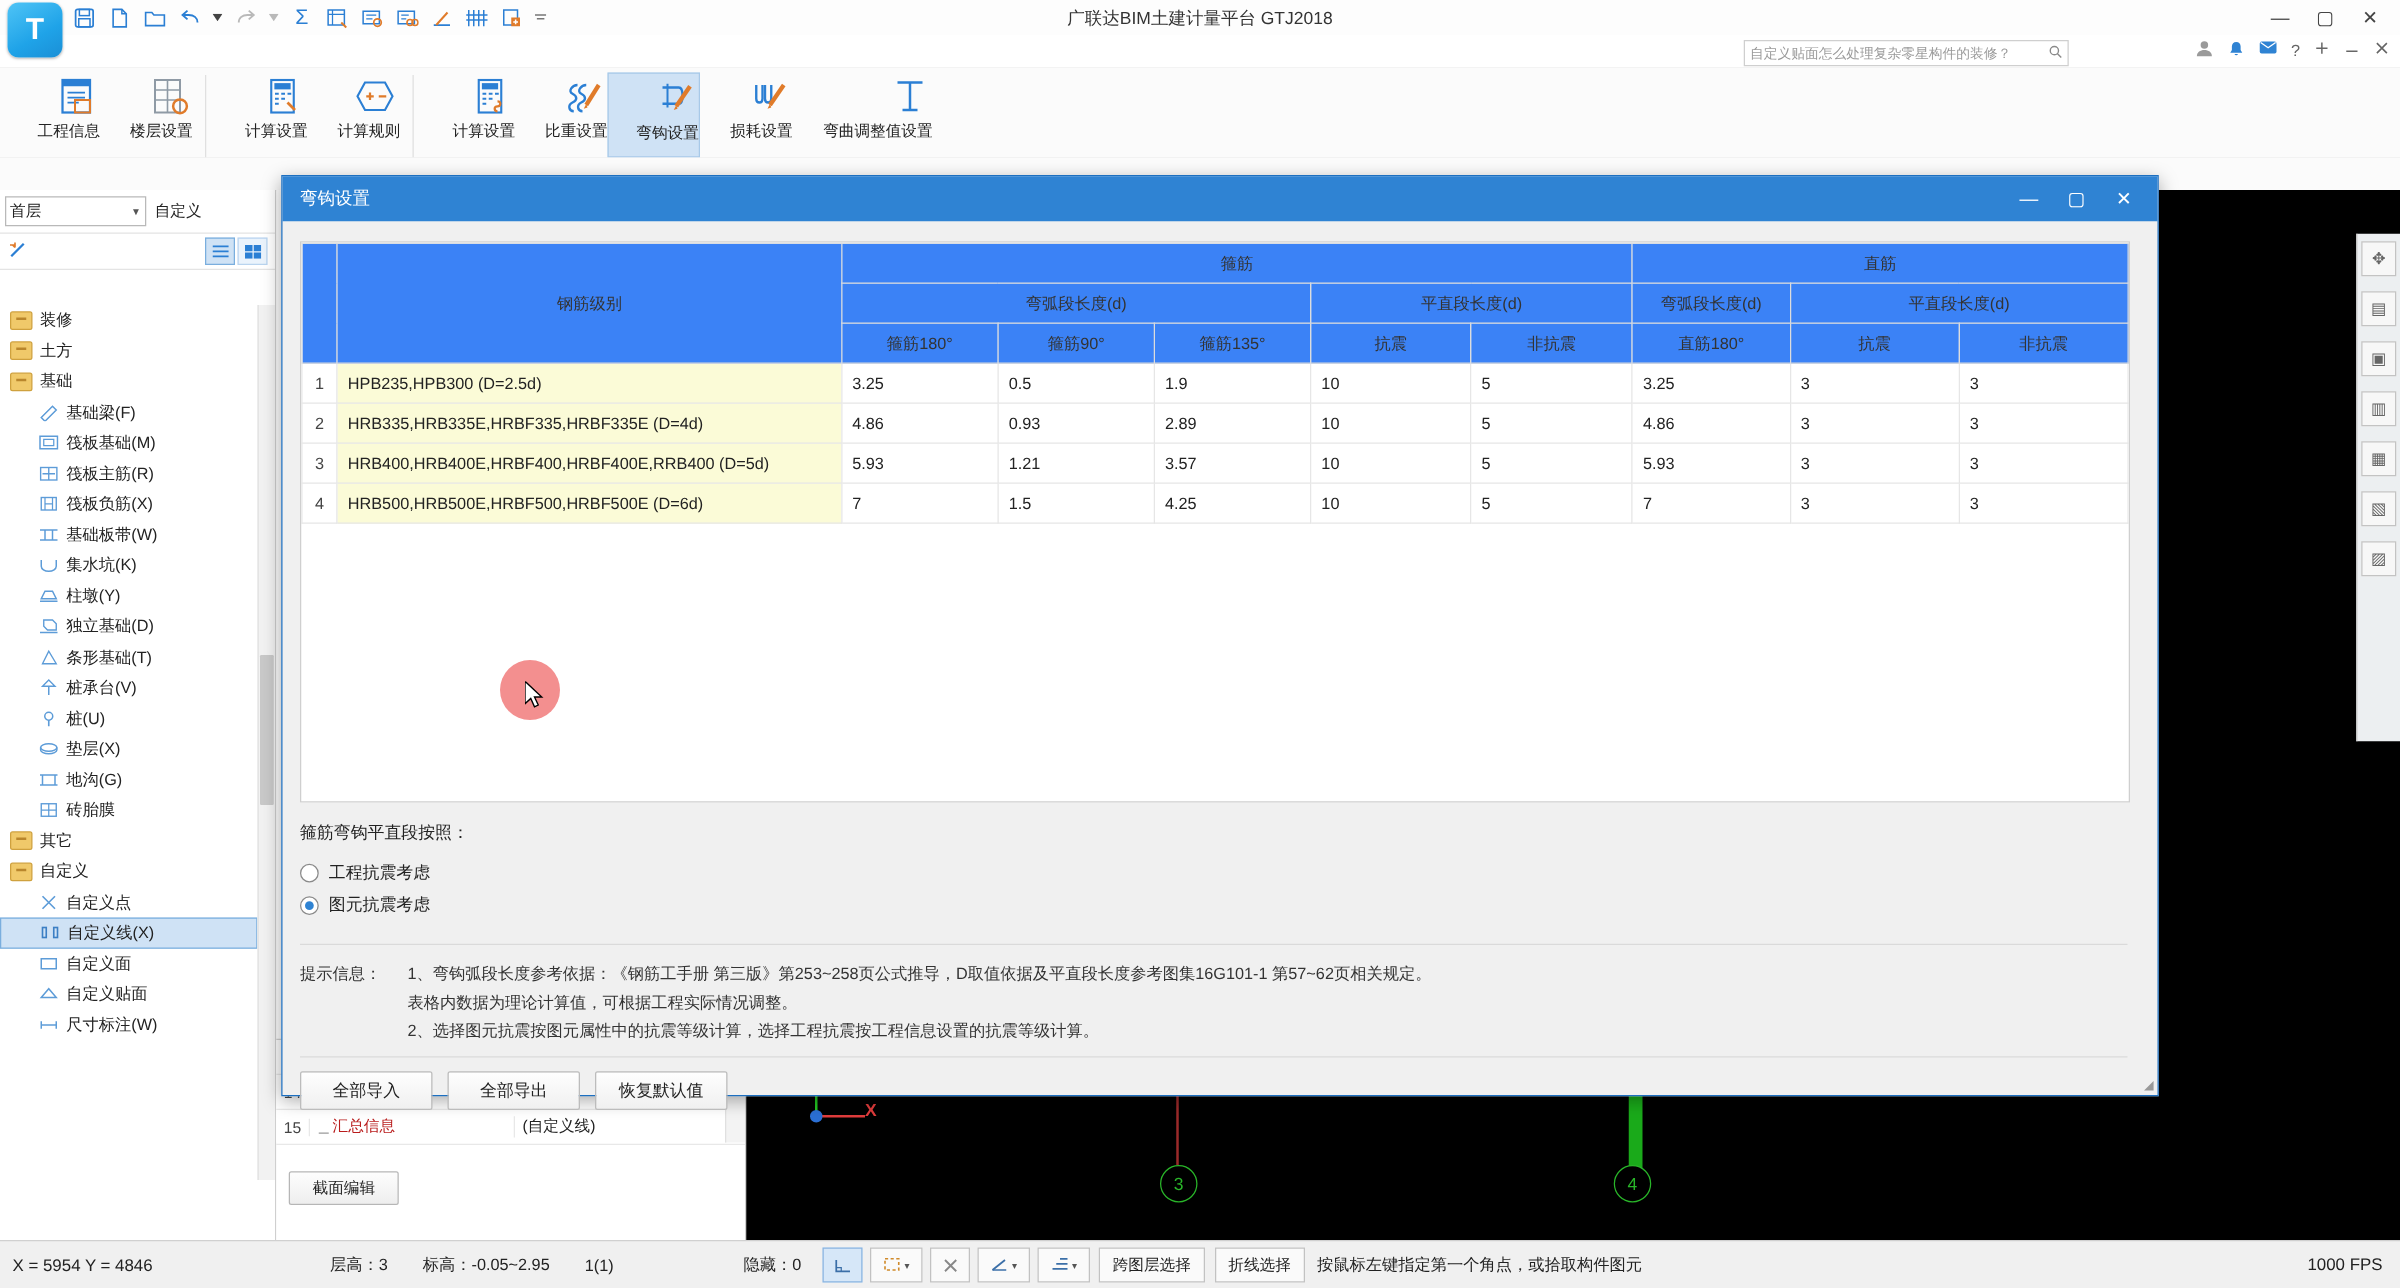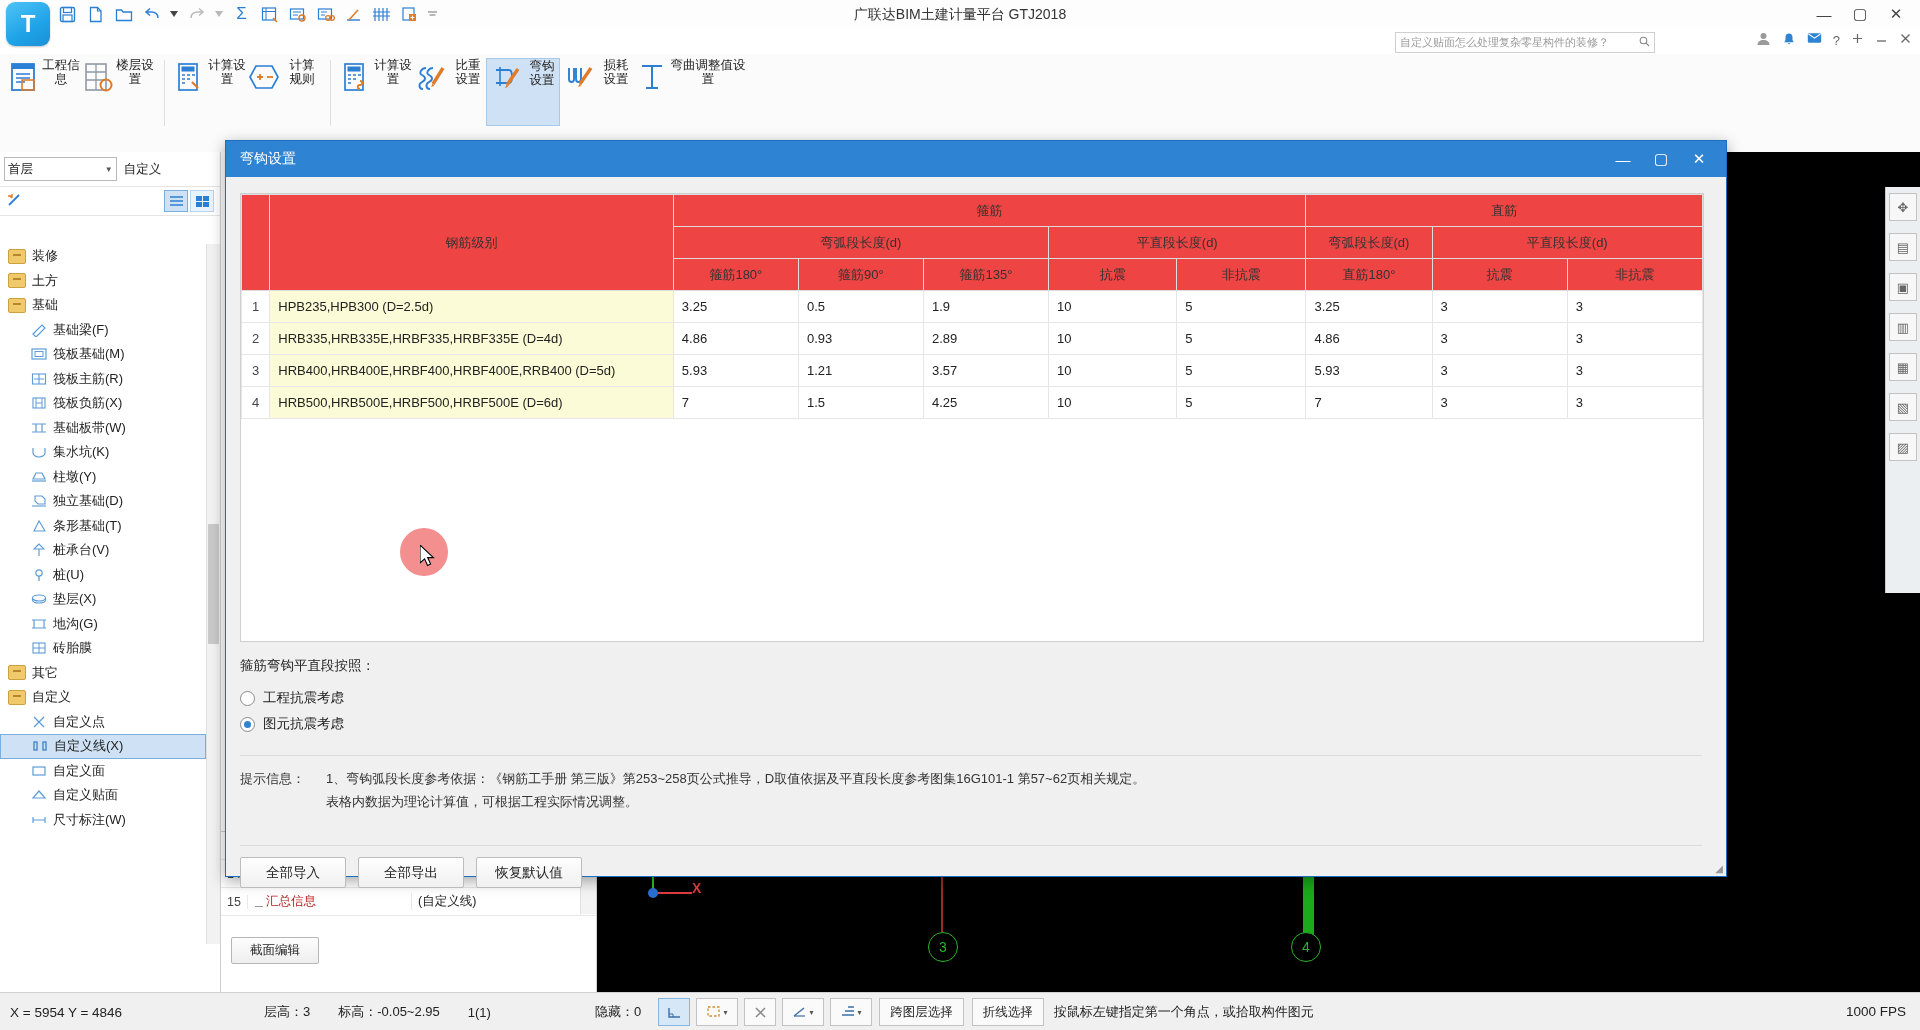--- a/index.html
+++ b/index.html
@@ -29,21 +29,21 @@
   .tab{padding:0 16px;height:26px;line-height:26px;font-size:14px;color:#333;cursor:default;}
   .tab.active{background:#2f83d3;color:#fff;}
   .searchbox{position:absolute;right:265px;top:4px;width:250px;height:19px;border:1px solid #cfcfcf;background:#fff;
              display:flex;align-items:center;padding:0 4px;font-size:11px;color:#9a9a9a;}
   .searchbox .txt{flex:1;overflow:hidden;white-space:nowrap;}
   .tabicons{position:absolute;right:8px;top:3px;display:flex;align-items:center;gap:11px;font-size:13px;color:#666;}
 
   
   .ribbon{position:absolute;left:0;top:54px;width:1920px;height:72px;background:#fbfbfb;border-bottom:1px solid #d8d8d8;}
   .rgroup{position:absolute;top:0;height:72px;display:flex;align-items:flex-start;padding-top:4px;}
-  .ritem{width:74px;height:68px;display:flex;flex-direction:row;align-items:flex-start;justify-content:flex-start;cursor:default;}
+  .ritem{width:74px;height:68px;display:flex;flex-direction:column;align-items:flex-end;justify-content:flex-start;cursor:default;}
   .ritem.wide{width:112px;}
   .ritem.sel{background:#cfe2f5;border:1px solid #a8c9e8;box-sizing:border-box;}
   .ritem .gly{height:40px;display:flex;align-items:center;justify-content:center;}
   .ritem .lbl{font-size:12.5px;color:#222;line-height:14px;text-align:center;}
   .grpdiv{position:absolute;top:6px;width:1px;height:110px;background:#e0e0e0;}
   .grplabel{position:absolute;top:130px;font-size:12.5px;color:#333;}
   .ribbonbottom{position:absolute;left:0;top:126px;width:1920px;height:26px;background:#fbfbfb;border-bottom:1px solid #d3d3d3;}
 
   
   .leftpanel{position:absolute;left:0;top:152px;width:220px;height:840px;background:#fff;border-right:1px solid #cfcfcf;}
@@ -117,21 +117,21 @@
 
   
   .dialog{position:absolute;left:225px;top:140px;width:1500px;height:735px;background:#f0f0f0;
           border:1px solid #1c6fc0;box-shadow:0 4px 14px rgba(0,0,0,.35);}
   .dlgtitle{height:36px;background:#2f83d3;display:flex;align-items:center;padding:0 8px;color:#fff;font-size:14px;}
   .dlgtitle .t{flex:1;padding-left:6px;}
   .dlgbtn{width:38px;height:36px;display:flex;align-items:center;justify-content:center;font-size:15px;color:#fff;}
   .dlgbody{position:relative;height:699px;}
   .tablewrap{position:absolute;left:14px;top:16px;width:1462px;height:447px;background:#fff;border:1px solid #cfcfcf;overflow:hidden;}
   table.grid{border-collapse:collapse;width:100%;font-size:13px;table-layout:fixed;}
-  table.grid th{background:#ef4444;border:1px solid #dcdcdc;font-weight:normal;color:#333;height:31px;padding:0;text-align:center;}
+  table.grid th{background:#3b82f6;border:1px solid #dcdcdc;font-weight:normal;color:#333;height:31px;padding:0;text-align:center;}
   table.grid td{border:1px solid #e6e6e6;height:31px;padding:0 8px;color:#222;background:#fff;}
   table.grid td.idx{text-align:center;background:#fff;color:#444;width:28px;padding:0;}
   table.grid td.name{background:#fbfbd7;}
   th.corner{background:#eef0ef;}
 
   .optsec{position:absolute;left:14px;top:480px;width:1462px;}
   .optlabel{font-size:13.5px;color:#222;margin-bottom:10px;}
   .radio{display:flex;align-items:center;gap:8px;height:26px;font-size:13.5px;color:#222;}
   .rdot{width:13px;height:13px;border-radius:50%;border:1px solid #8a8a8a;background:#fff;display:flex;align-items:center;justify-content:center;}
   .rdot.on:after{content:"";width:7px;height:7px;border-radius:50%;background:#2f83d3;}
@@ -835,20 +835,23 @@
       <div class="hr"></div>
 
       <div class="tips">
         <div class="row">
           <span class="lead">提示信息：</span>
           <span>1、弯钩弧段长度参考依据：《钢筋工手册 第三版》第253~258页公式推导，D取值依据及平直段长度参考图集16G101-1 第57~62页相关规定。</span>
         </div>
         <div class="row ind">
           <span>表格内数据为理论计算值，可根据工程实际情况调整。</span>
         </div>
+        <div class="row ind">
+          <span>2、选择图元抗震按图元属性中的抗震等级计算，选择工程抗震按工程信息设置的抗震等级计算。</span>
+        </div>
       </div>
 
       <div class="hr2"></div>
 
       <div class="dlgbtns">
         <div class="dbtn">全部导入</div>
         <div class="dbtn">全部导出</div>
         <div class="dbtn">恢复默认值</div>
       </div>
 

